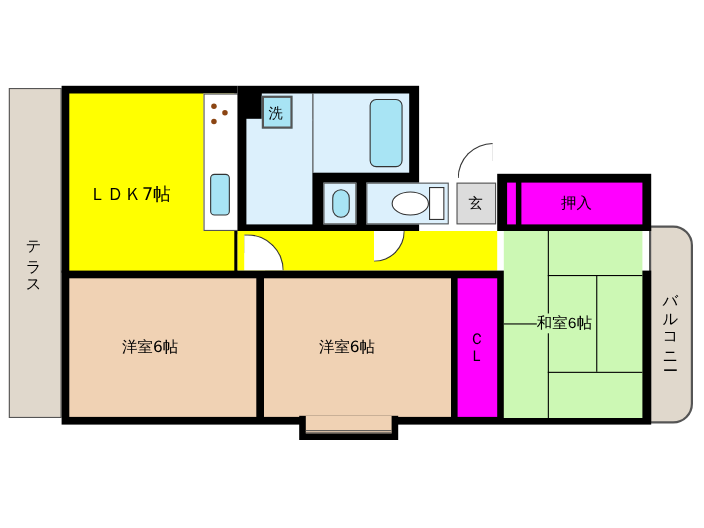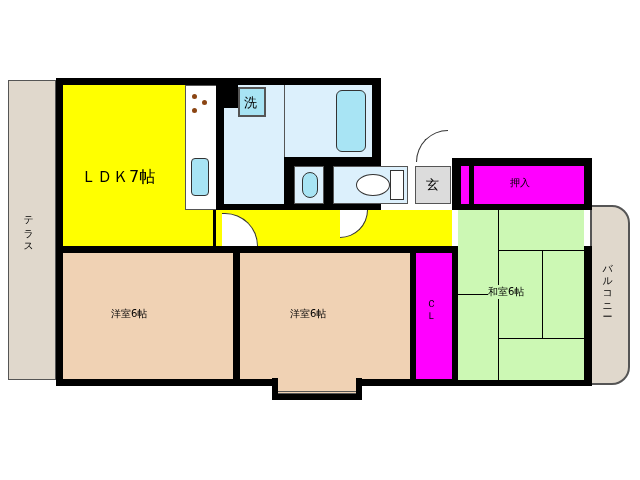--- a/index.html
+++ b/index.html
@@ -1,18 +1,18 @@
 <!DOCTYPE html>
 <html><head>
 <meta charset="utf-8">
 <style>
   html,body{margin:0;padding:0;background:#fff;}
   body{width:640px;height:480px;position:relative;overflow:hidden;font-family:"DejaVu Sans",sans-serif;}
   .abs{position:absolute;box-sizing:border-box;}
-  .lbl{position:absolute;font-size:10px;color:#000;white-space:nowrap;}
+  .lbl{position:absolute;font-size:14px;color:#000;white-space:nowrap;}
   .vt{writing-mode:vertical-rl;letter-spacing:2px;}
 </style>
 </head>
 <body>
 
 <div class="abs" style="left:8px;top:80px;width:48px;height:300px;background:#e0d8cc;border:1px solid #555;">
   <span class="lbl vt" style="left:12px;top:128px;">テラス</span>
 </div>
 
 <div class="abs" style="left:590px;top:205px;width:40px;height:180px;background:#e0d8cc;border:2px solid #555;border-radius:0 18px 18px 0;">
@@ -85,14 +85,14 @@
 <div class="abs" style="left:416px;top:253px;width:36px;height:126px;background:#ff00ff;">
   <span class="lbl vt" style="left:8px;top:40px;">ＣＬ</span>
 </div>
 
 <div class="abs" style="left:458px;top:210px;width:126px;height:170px;background:#ccf8b4;">
   <div class="abs" style="left:40px;top:0;width:1px;height:170px;background:#000;"></div>
   <div class="abs" style="left:0;top:84px;width:40px;height:1px;background:#000;"></div>
   <div class="abs" style="left:40px;top:40px;width:86px;height:1px;background:#000;"></div>
   <div class="abs" style="left:40px;top:128px;width:86px;height:1px;background:#000;"></div>
   <div class="abs" style="left:84px;top:40px;width:1px;height:88px;background:#000;"></div>
-  <span class="lbl" style="left:30px;top:75px;background:#ccf8b4;">和室6帖</span>
+  <span class="lbl" style="left:30px;top:75px;background:#ccf8b4;font-family:Liberation Mono, monospace;">和室6帖</span>
 </div>
 
 </body></html>

